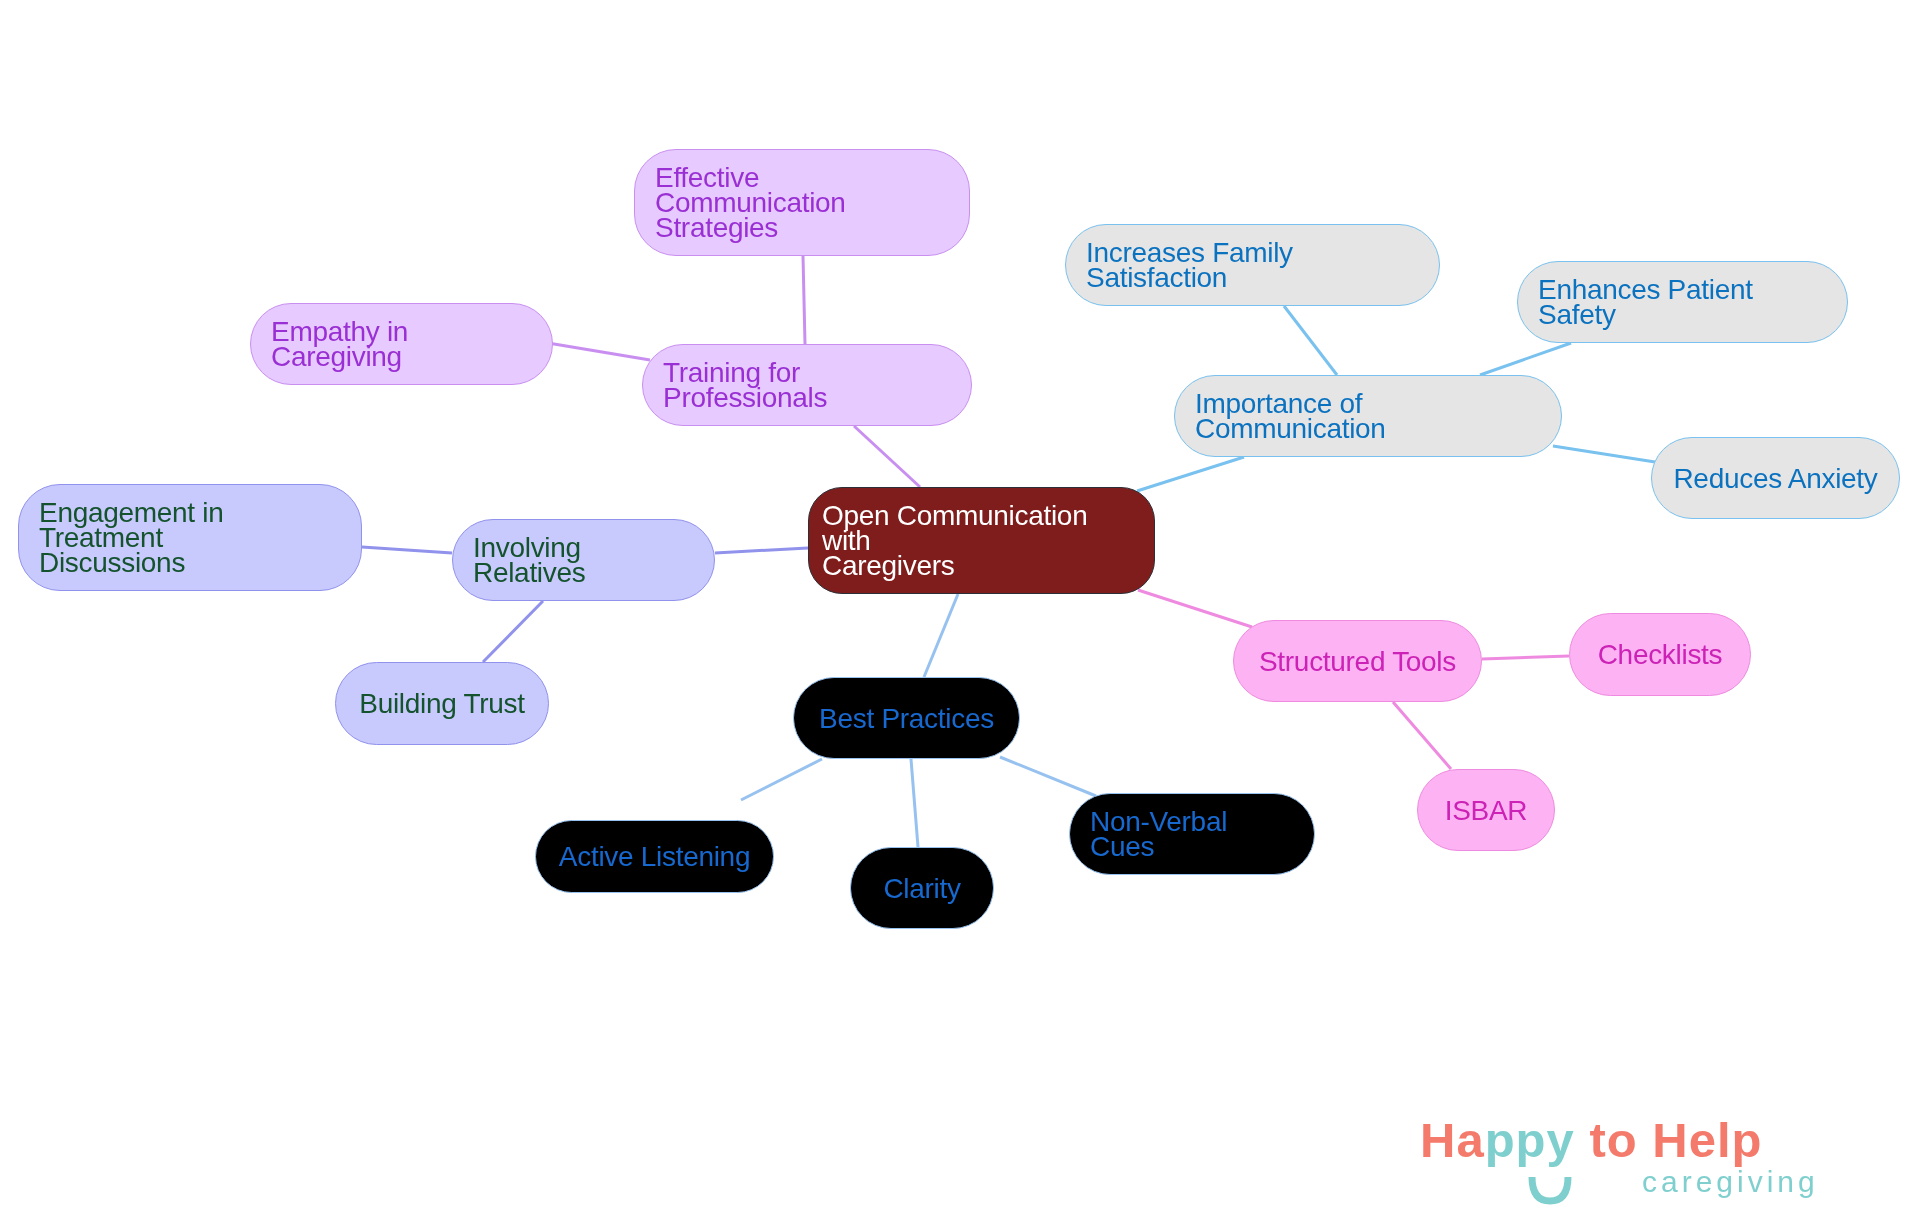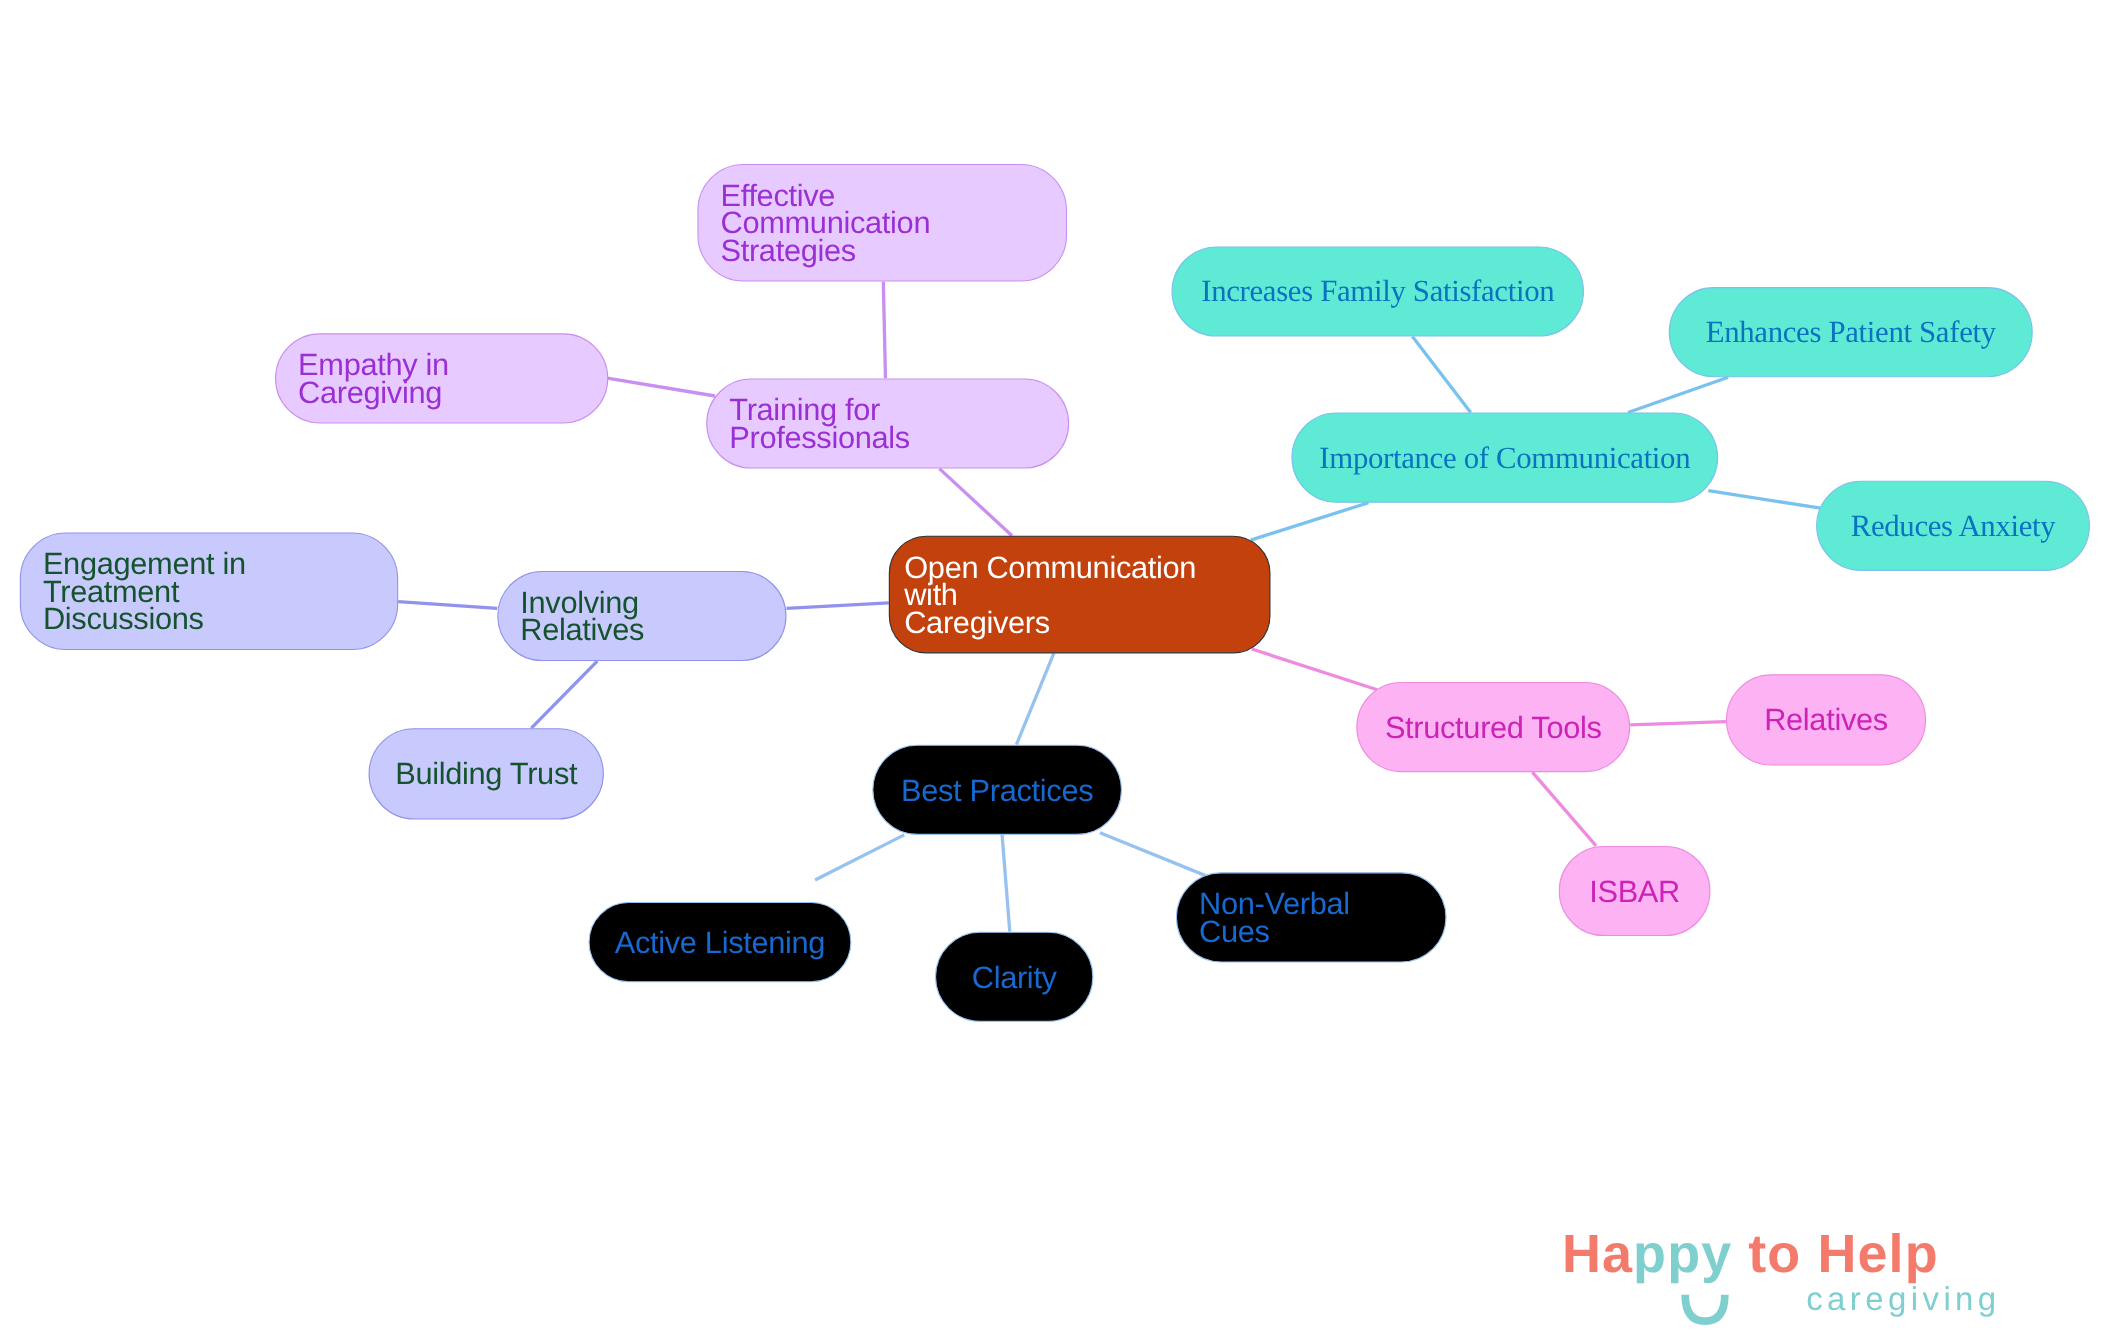--- a/index.html
+++ b/index.html
@@ -6,26 +6,26 @@
     body { width: 1920px; height: 1215px; position: relative; overflow: hidden;
            font-family: "Liberation Sans", "DejaVu Sans", sans-serif; }
     #edges { position: absolute; left: 0; top: 0; width: 1920px; height: 1215px; }
     .node {
       position: absolute; box-sizing: border-box;
       display: flex; align-items: center; justify-content: center;
       text-align: left; font-size: 28px; line-height: 25px;
       border-radius: 42px; border: 1.5px solid; padding: 0 20px;
       white-space: pre-line; letter-spacing: -0.3px;
     }
-    .root { background: #c2410c; color: #ffffff; border-color: #2b3038; border-radius: 34px; padding-left: 13px; }
+    .root { background: #7f1d1d; color: #ffffff; border-color: #2b3038; border-radius: 34px; padding-left: 13px; }
     .purple { background: #e7caff; color: #9a30d4; border-color: #c98ff0; }
     .indigo { background: #c8c9fc; color: #14532d; border-color: #9092ec; }
     .lightblue { background: #000000; color: #1769cf; border-color: #97c2f0; }
     .pink { background: #fcb2f3; color: #cc22b6; border-color: #ee8be0; }
-    .sky { background: #5eead4; color: #0b72c0; border-color: #79c1ee; font-family: Liberation Serif, serif; }
+    .sky { background: #e5e5e5; color: #0b72c0; border-color: #79c1ee; }
     .logo { position: absolute; left: 1420px; top: 1105px; width: 470px; height: 100px; }
     .logo-main { position: absolute; left: 0; top: 0; font-size: 49px; font-weight: bold;
                  letter-spacing: 1px; white-space: nowrap; color: #f47b6b; line-height: 70px; }
     .logo-main .teal { color: #7fcfcf; }
     .logo-sub { position: absolute; left: 222px; top: 60px; font-size: 30px; color: #7fcfcf;
                 letter-spacing: 4px; white-space: nowrap; }
     .logo-smile { position: absolute; left: 108px; top: 70px; }
   </style>
 </head>
 <body>
@@ -67,21 +67,21 @@
 <div class="node indigo" style="left:18px; top:484px; width:344px; height:107px;">Engagement in Treatment
 Discussions</div>
 <div class="node indigo" style="left:335px; top:662px; width:214px; height:83px;">Building Trust</div>
 
 <div class="node lightblue" style="left:793px; top:677px; width:227px; height:82px;">Best Practices</div>
 <div class="node lightblue" style="left:535px; top:820px; width:239px; height:73px;">Active Listening</div>
 <div class="node lightblue" style="left:850px; top:847px; width:144px; height:82px;">Clarity</div>
 <div class="node lightblue" style="left:1069px; top:793px; width:246px; height:82px;">Non-Verbal Cues</div>
 
 <div class="node pink" style="left:1233px; top:620px; width:249px; height:82px;">Structured Tools</div>
-<div class="node pink" style="left:1569px; top:613px; width:182px; height:83px;">Relatives</div>
+<div class="node pink" style="left:1569px; top:613px; width:182px; height:83px;">Checklists</div>
 <div class="node pink" style="left:1417px; top:769px; width:138px; height:82px;">ISBAR</div>
 
 <div class="node sky" style="left:1174px; top:375px; width:388px; height:82px;">Importance of Communication</div>
 <div class="node sky" style="left:1065px; top:224px; width:375px; height:82px;">Increases Family Satisfaction</div>
 <div class="node sky" style="left:1517px; top:261px; width:331px; height:82px;">Enhances Patient Safety</div>
 <div class="node sky" style="left:1651px; top:437px; width:249px; height:82px;">Reduces Anxiety</div>
 
 <div class="logo">
   <div class="logo-main"><span>Ha</span><span class="teal">ppy</span><span> to Help</span></div>
   <svg class="logo-smile" width="44" height="30" viewBox="0 0 44 30">

